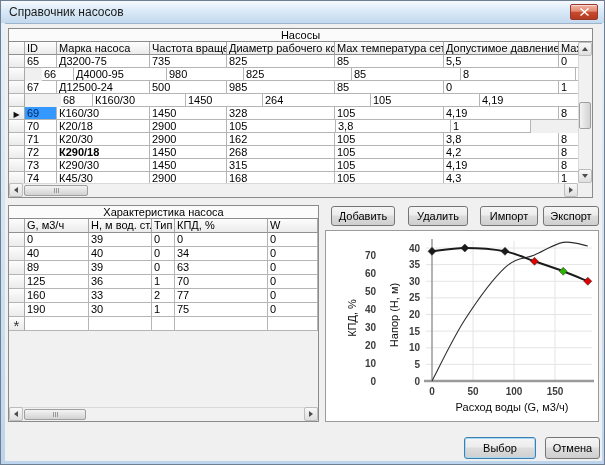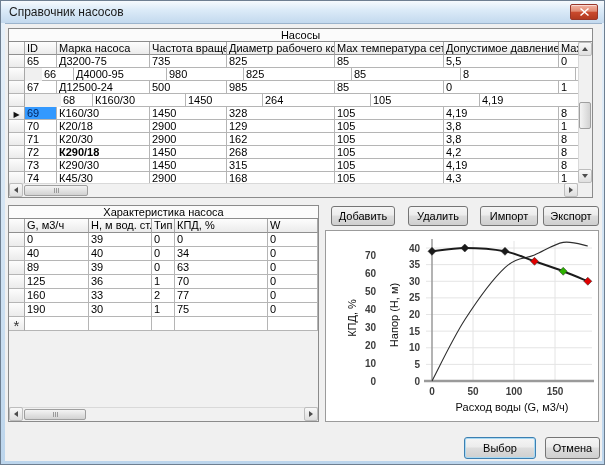--- a/index.html
+++ b/index.html
@@ -125,21 +125,20 @@
             <div class="cell " style="width: 108px; height: 13px;">328</div>
             <div class="cell " style="width: 109px; height: 13px;">105</div>
             <div class="cell " style="width: 115px; height: 13px;">4,19</div>
             <div class="cell " style="width: 80px; height: 13px;">8</div>
           </div>
           <div class="row">
             <div class="cell rowhdr" style="width: 16px; height: 13px;"></div>
             <div class="cell " style="width: 32px; height: 13px;">70</div>
             <div class="cell " style="width: 93px; height: 13px;">К20/18</div>
             <div class="cell " style="width: 77px; height: 13px;">2900</div>
-            <div class="cell " style="width: 108px; height: 13px;">129</div>
             <div class="cell " style="width: 109px; height: 13px;">105</div>
             <div class="cell " style="width: 115px; height: 13px;">3,8</div>
             <div class="cell " style="width: 80px; height: 13px;">1</div>
           </div>
           <div class="row">
             <div class="cell rowhdr" style="width: 16px; height: 13px;"></div>
             <div class="cell " style="width: 32px; height: 13px;">71</div>
             <div class="cell " style="width: 93px; height: 13px;">К20/30</div>
             <div class="cell " style="width: 77px; height: 13px;">2900</div>
             <div class="cell " style="width: 108px; height: 13px;">162</div>

